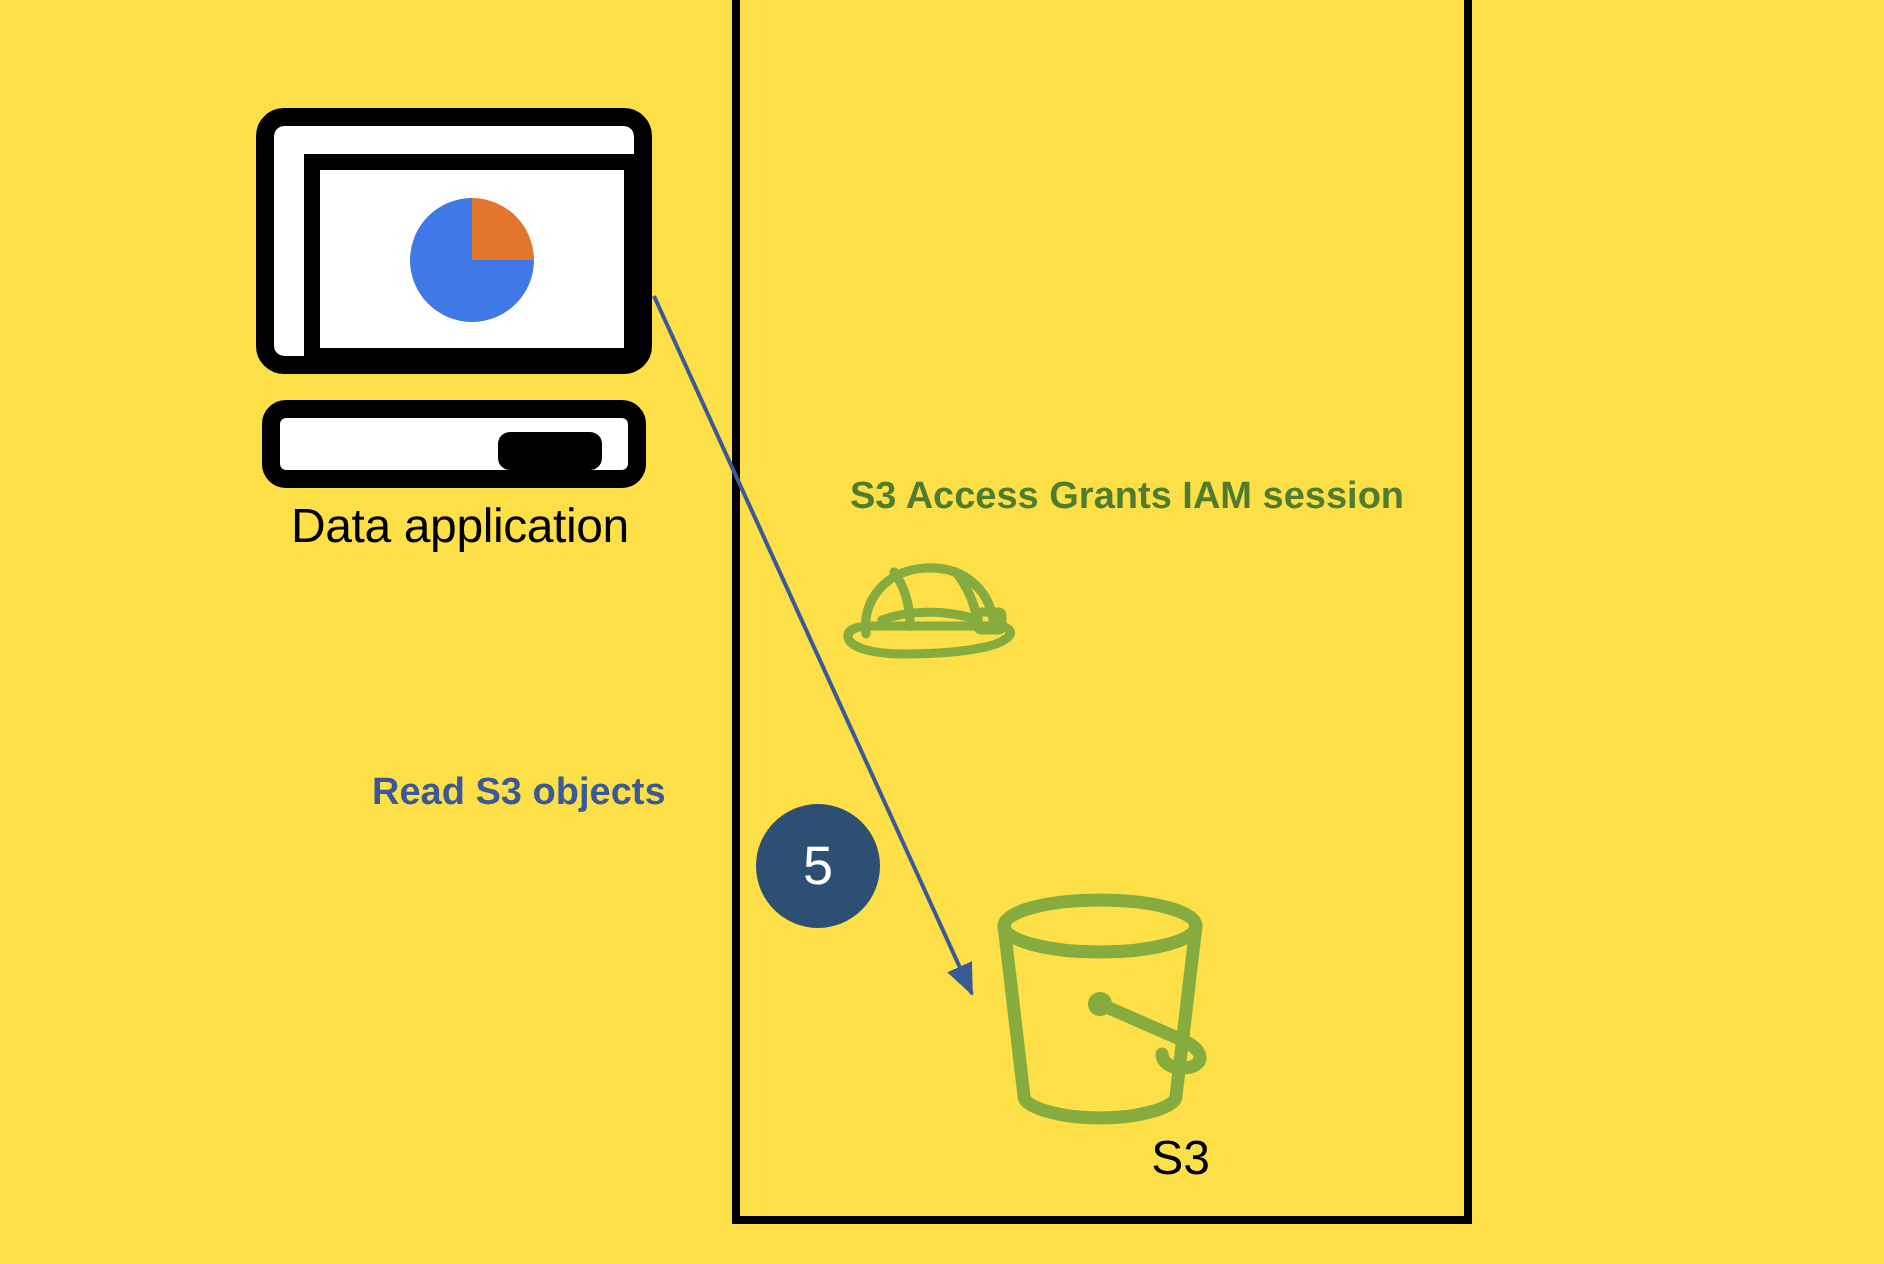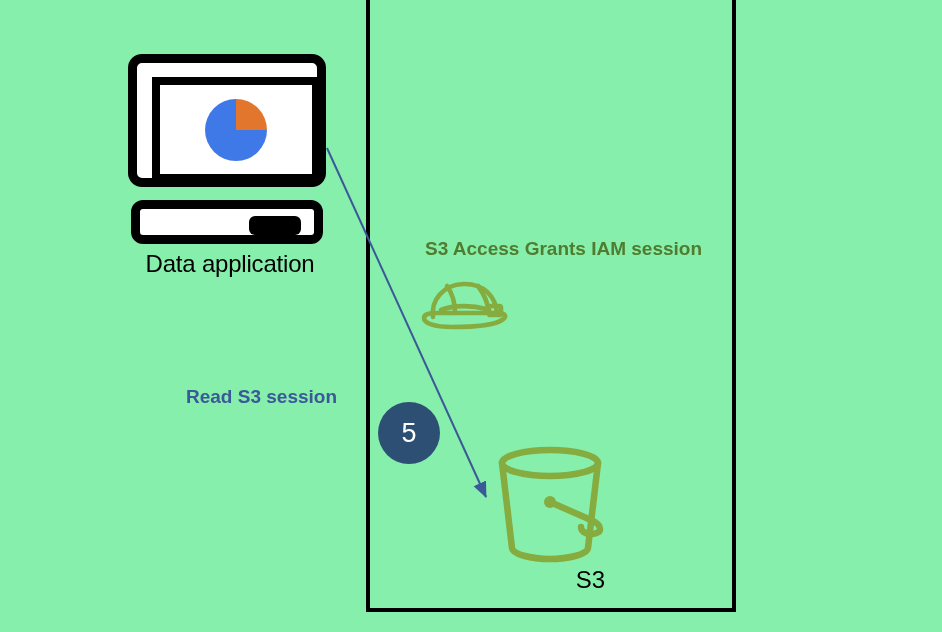--- a/index.html
+++ b/index.html
@@ -7,21 +7,21 @@
     padding: 0;
     background: #ffffff;
   }
   body {
     font-family: "Liberation Sans", sans-serif;
   }
   #canvas {
     position: relative;
     width: 942px;
     height: 632px;
-    background: #86efac;
+    background: #fde047;
     overflow: hidden;
   }
 
   
   .boundary-box {
     position: absolute;
     left: 366px;
     top: -6px;
     width: 370px;
     height: 618px;
@@ -196,21 +196,21 @@
 
   <svg class="svg-layer" viewBox="0 0 942 632" xmlns="http://www.w3.org/2000/svg">
     <defs>
       <marker id="arrowhead" markerWidth="9" markerHeight="9" refX="7.5" refY="4" orient="auto" markerUnits="strokeWidth">
         <path d="M0,0.6 L8,4 L0,7.4 Z" fill="#3b5998"></path>
       </marker>
     </defs>
     <line x1="327" y1="148" x2="486" y2="497" stroke="#3b5998" stroke-width="2" marker-end="url(#arrowhead)"></line>
   </svg>
 
-  <div class="label-read">Read S3 session</div>
+  <div class="label-read">Read S3 objects</div>
 
   <div class="step-badge">5</div>
 
   <div class="label-iam">S3 Access Grants IAM session</div>
 
   <svg class="hardhat-icon" viewBox="0 0 100 62" xmlns="http://www.w3.org/2000/svg" fill="none" stroke="#86ab3f" stroke-width="4.6" stroke-linecap="round" stroke-linejoin="round">
     <path d="M17 45 C15 28 27 13 47 12 C67 11 80 24 81 42"></path>
     <path d="M8 46 C8 51 18 55 36 55 C62 55 80 52 86 48 C91 45 90 42 84 41
              L20 41 C12 41 8 43 8 46 Z"></path>
     <path d="M31 14 C36 21 39 30 39 41"></path>

